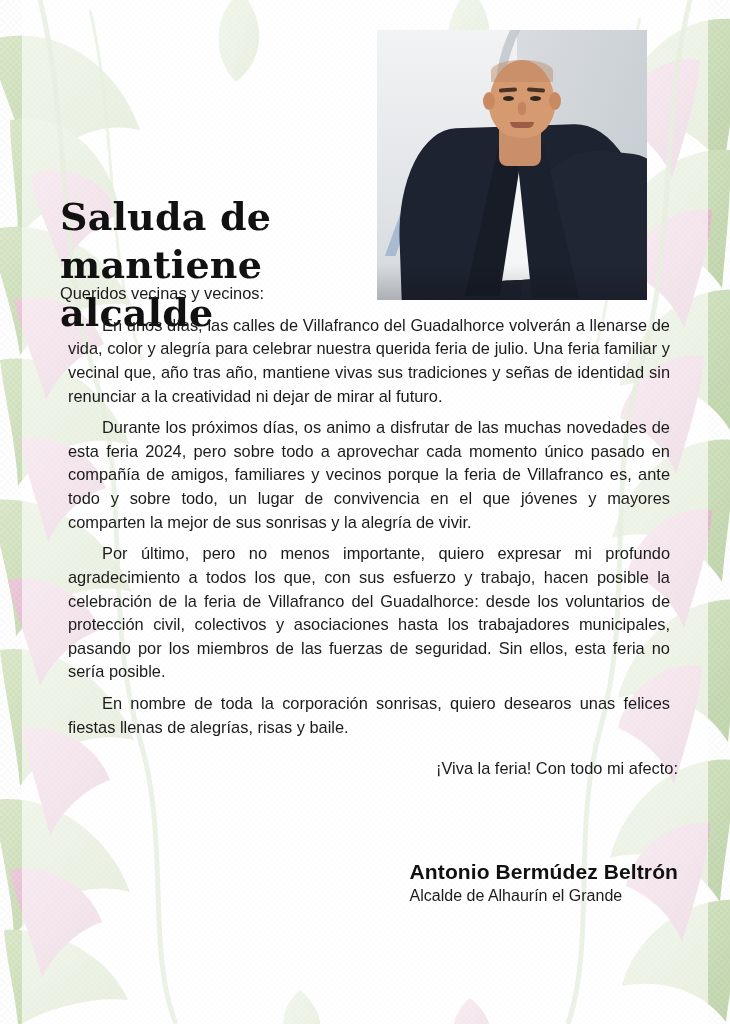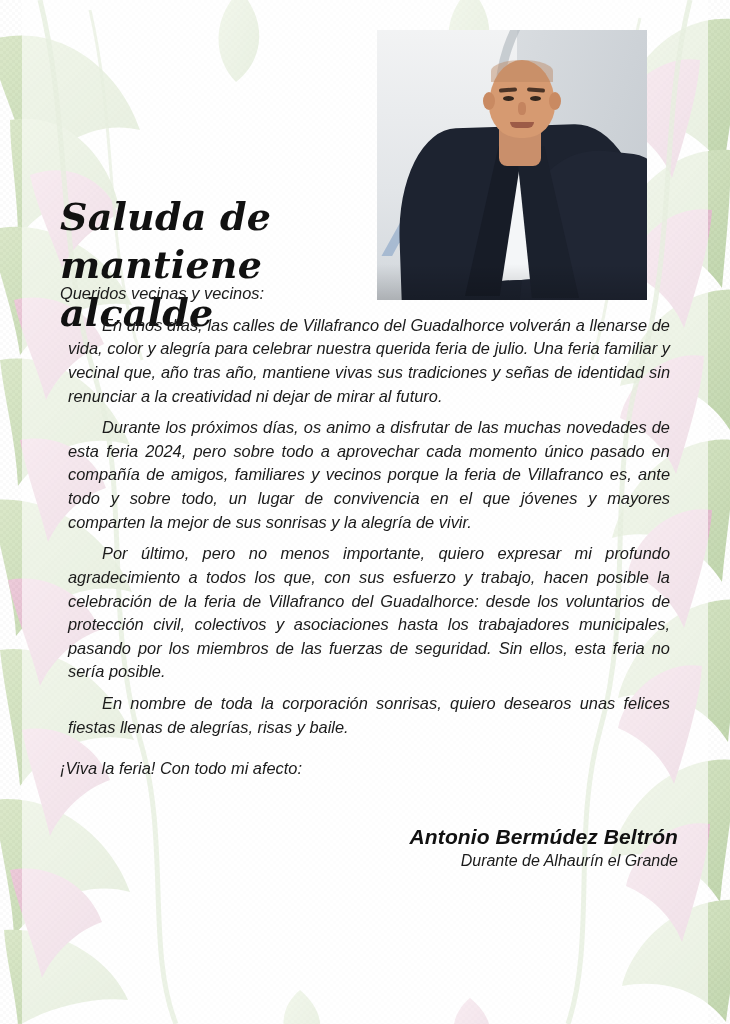--- a/index.html
+++ b/index.html
@@ -36,21 +36,20 @@
     height: 1024px;
     background: rgba(255,255,255,0.62);
     z-index: 1;
     pointer-events: none;
   }
 
   #content {
     position: absolute;
     inset: 0;
     z-index: 2;
-    font-style: italic;
   }
 
   
   #mayor-photo {
     position: absolute;
     left: 377px;
     top: 30px;
     width: 270px;
     height: 270px;
     overflow: hidden;
@@ -209,29 +208,28 @@
     text-align: left;
   }
   #letter p.para {
     margin: 8px;
     text-indent: 34px;
     text-align: justify;
     text-justify: inter-word;
   }
   #letter p.viva {
     margin: 18px 0 0 0;
-    text-align: left;
+    text-align: right;
   }
 
   
   #signature {
     position: absolute;
     right: 52px;
-    top: 825px;
-    text-align: right;
+    top: 860px;
     color: #111111;
   }
   #signature .sig-name {
     font-size: 21px;
     font-weight: bold;
     letter-spacing: .1px;
   }
   #signature .sig-role {
     font-size: 16px;
     margin-top: 3px;
@@ -359,16 +357,16 @@
     <p class="greeting">Queridos vecinas y vecinos:</p>
     <p class="para">En unos días, las calles de Villafranco del Guadalhorce volverán a llenarse de vida, color y alegría para celebrar nuestra querida feria de julio. Una feria familiar y vecinal que, año tras año, mantiene vivas sus tradiciones y señas de identidad sin renunciar a la creatividad ni dejar de mirar al futuro.</p>
     <p class="para">Durante los próximos días, os animo a disfrutar de las muchas novedades de esta feria 2024, pero sobre todo a aprovechar cada momento único pasado en compañía de amigos, familiares y vecinos porque la feria de Villafranco es, ante todo y sobre todo, un lugar de convivencia en el que jóvenes y mayores comparten la mejor de sus sonrisas y la alegría de vivir.</p>
     <p class="para">Por último, pero no menos importante, quiero expresar mi profundo agradecimiento a todos los que, con sus esfuerzo y trabajo, hacen posible la celebración de la feria de Villafranco del Guadalhorce: desde los voluntarios de protección civil, colectivos y asociaciones hasta los trabajadores municipales, pasando por los miembros de las fuerzas de seguridad. Sin ellos, esta feria no sería posible.</p>
     <p class="para">En nombre de toda la corporación sonrisas, quiero desearos unas felices fiestas llenas de alegrías, risas y baile.</p>
     <p class="viva">¡Viva la feria! Con todo mi afecto:</p>
   </div>
 
   <div id="signature">
     <div class="sig-name">Antonio Bermúdez Beltrón</div>
-    <div class="sig-role">Durante de Alhaurín el Grande</div>
+    <div class="sig-role">Alcalde de Alhaurín el Grande</div>
   </div>
 
 </div>
 
 </body></html>

